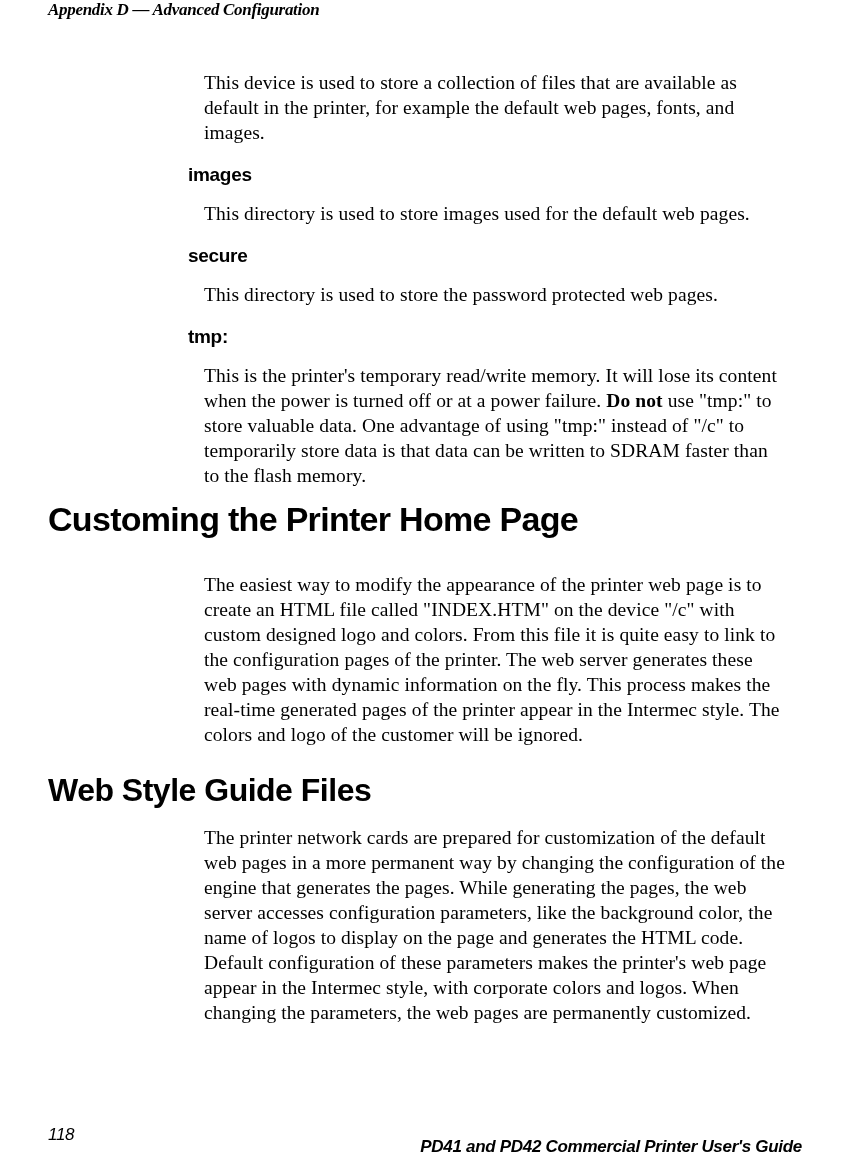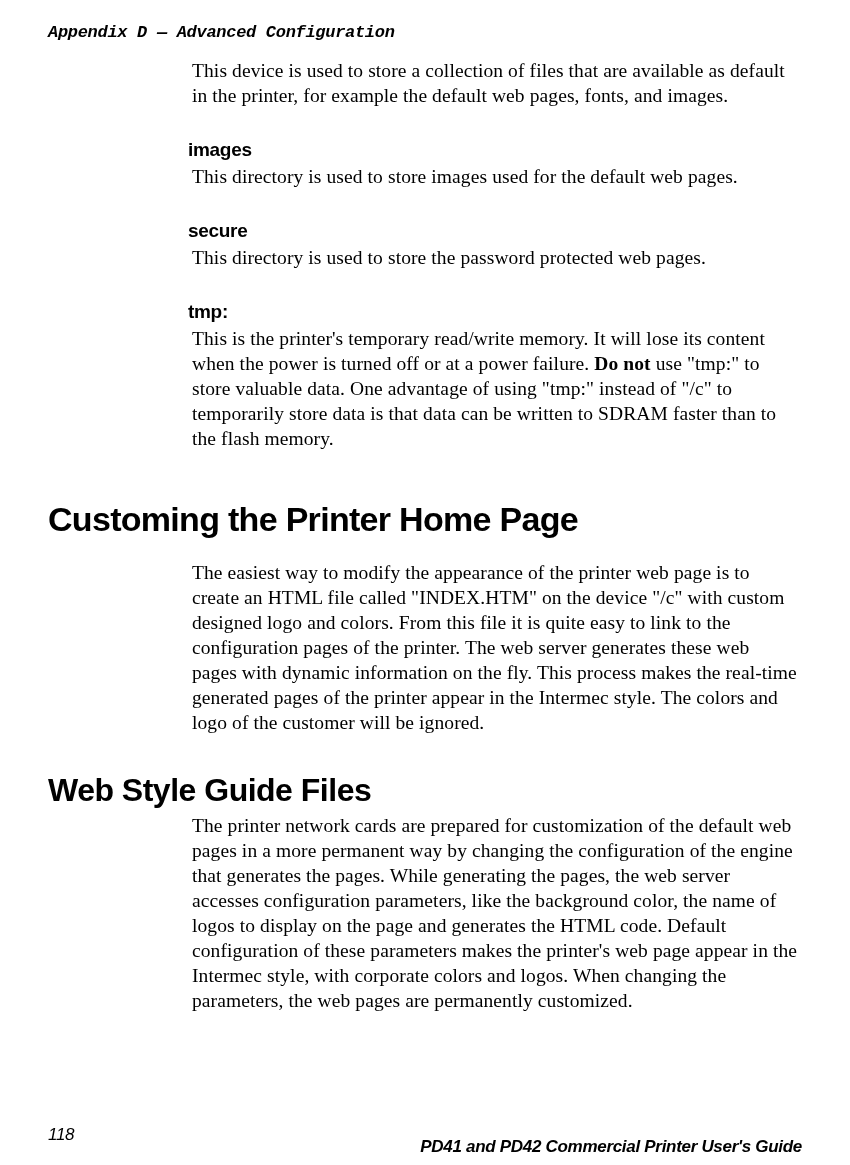--- a/index.html
+++ b/index.html
@@ -12,49 +12,49 @@
       margin: 0;
       padding: 0;
       font-family: Georgia, 'Times New Roman', serif;
       background: #fff;
       color: #000;
       position: relative;
       box-sizing: border-box;
     }
     .header {
       position: absolute;
-      top: 23px;
+      top: 0;
       left: 48px;
-      font-family: Liberation Mono, monospace;
+      font-family: Liberation Serif, serif;
       font-weight: bold;
       font-style: italic;
       font-size: 17px;
       letter-spacing: -0.3px;
     }
     .content {
       position: absolute;
       top: 55px;
       left: 188px;
       right: 48px;
     }
     .term {
       font-family: 'Trebuchet MS', Arial, sans-serif;
       font-weight: bold;
       font-size: 19px;
-      margin-top: 30px;
+      margin-top: 18px;
       margin-bottom: 0;
       letter-spacing: -0.3px;
     }
     .term.first {
       margin-top: 0;
     }
     .para {
       font-size: 19.5px;
       line-height: 1.28;
-      margin: 4px;
+      margin: 16px;
       letter-spacing: 0.1px;
     }
     .heading1 {
       position: absolute;
       left: 48px;
       font-family: 'Trebuchet MS', Arial, sans-serif;
       font-weight: bold;
       font-size: 34px;
       letter-spacing: -0.7px;
       margin: 0;

